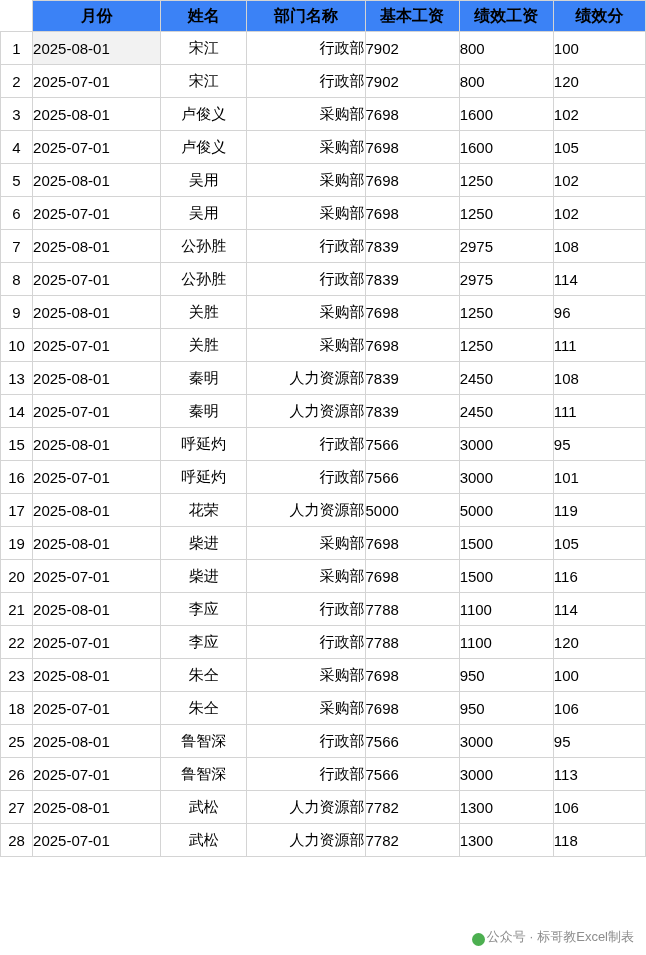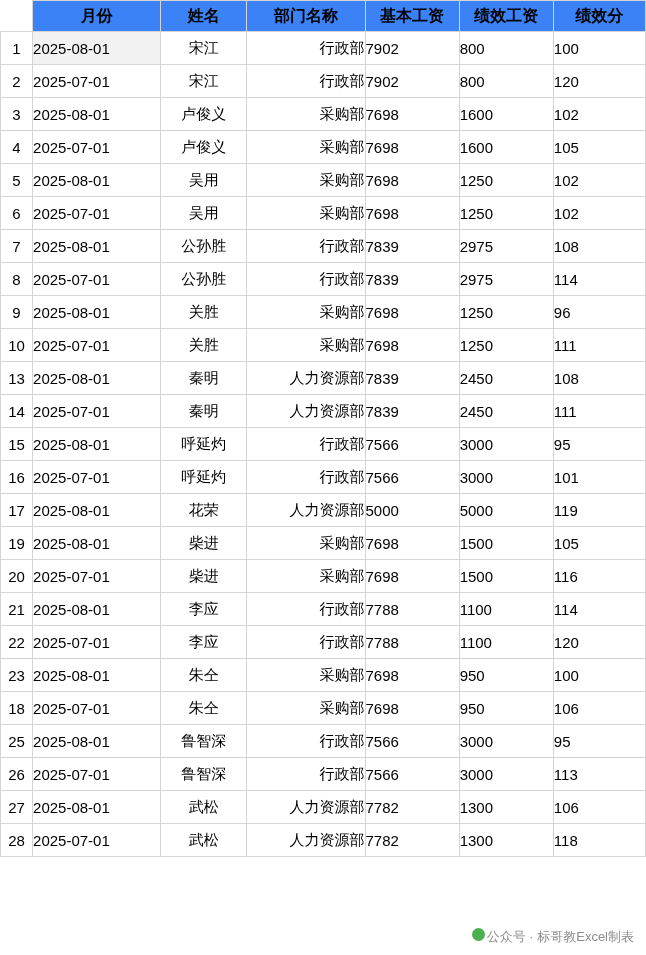--- a/index.html
+++ b/index.html
@@ -90,21 +90,21 @@
     border: 1px dashed #7a7a7a;
     background: #f2f2f2;
   }
   .watermark {
     position: absolute;
     right: 8px;
     bottom: 8px;
     font-size: 13px;
     color: #8d8d8d;
     display: flex;
-    align-items: flex-start;
+    align-items: flex-end;
     gap: 2px;
     background: rgba(255,255,255,0.72);
     padding: 1px 4px;
   }
   .wm-dot {
     width: 13px;
     height: 13px;
     border-radius: 50%;
     background: #4caf50;
     display: inline-block;

